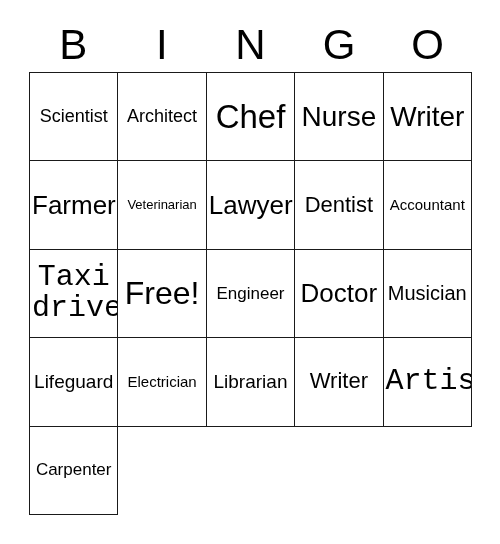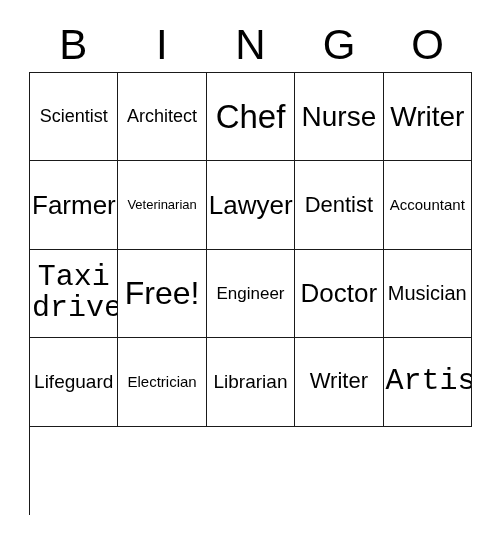--- a/index.html
+++ b/index.html
@@ -162,15 +162,18 @@
       </div>
       <div class="cell">
         <span class="cell-text fs-19">Librarian</span>
       </div>
       <div class="cell">
         <span class="cell-text fs-22">Writer</span>
       </div>
       <div class="cell">
         <span class="cell-text fs-30">Artist</span>
       </div>
+      <div class="cell">
+        <span class="cell-text fs-17">Carpenter</span>
+      </div>
     </div>
 
 </div>
 
 </body></html>

